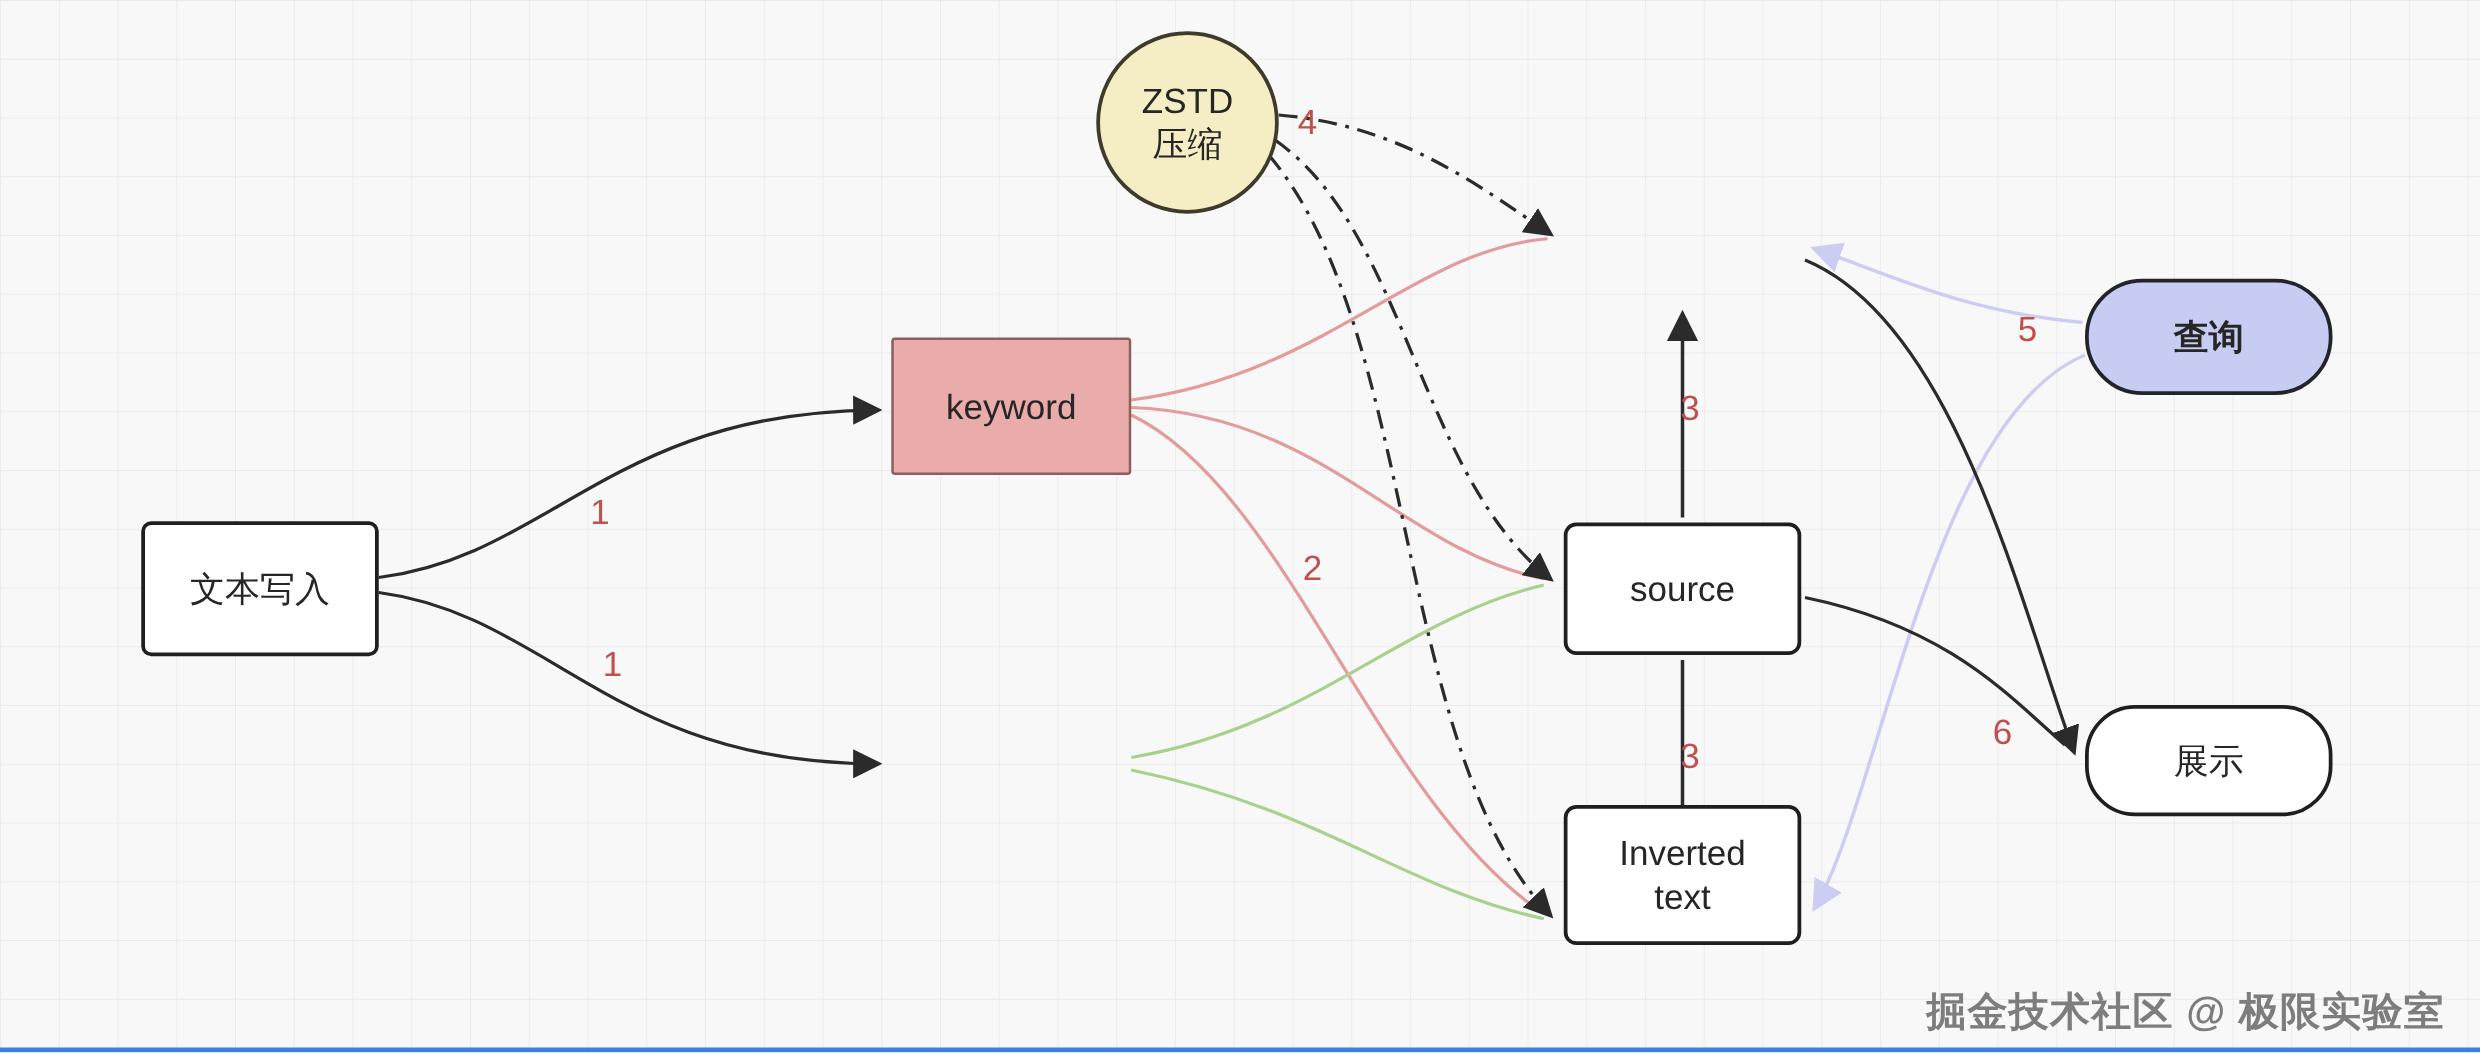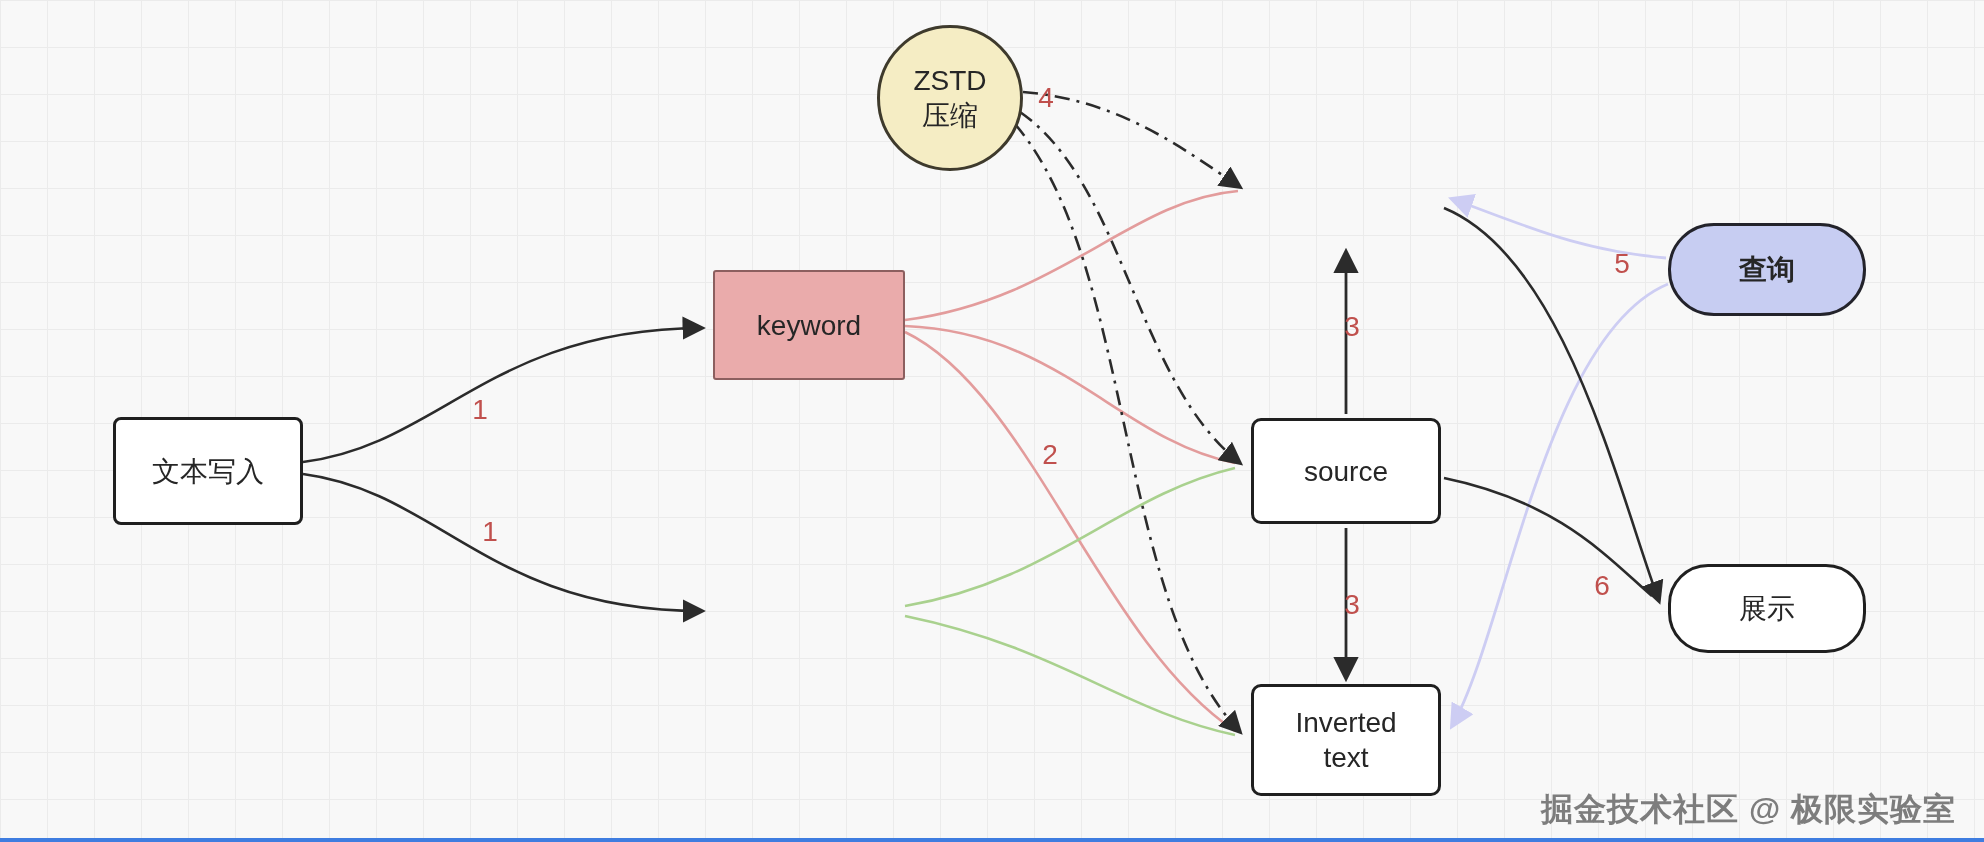--- a/index.html
+++ b/index.html
@@ -89,21 +89,21 @@
       <div>ZSTD</div>
       <div>压缩</div>
     </div>
   </div>
 
 
   <div class="node rect-white" style="left:1251px;top:418px;width:190px;height:106px;">
     <span>source</span>
   </div>
 
-  <div class="node rect-white" style="left:1251px;top:684px;width:190px;height:112px;">
+  <div class="node rect-white" style="left:1251px;top:644px;width:190px;height:112px;">
     <div>
       <div>Inverted</div>
       <div>text</div>
     </div>
   </div>
 
   <div class="node pill-purple" style="left:1668px;top:223px;width:198px;height:93px;font-weight:bold;">
     <span>查询</span>
   </div>
 

